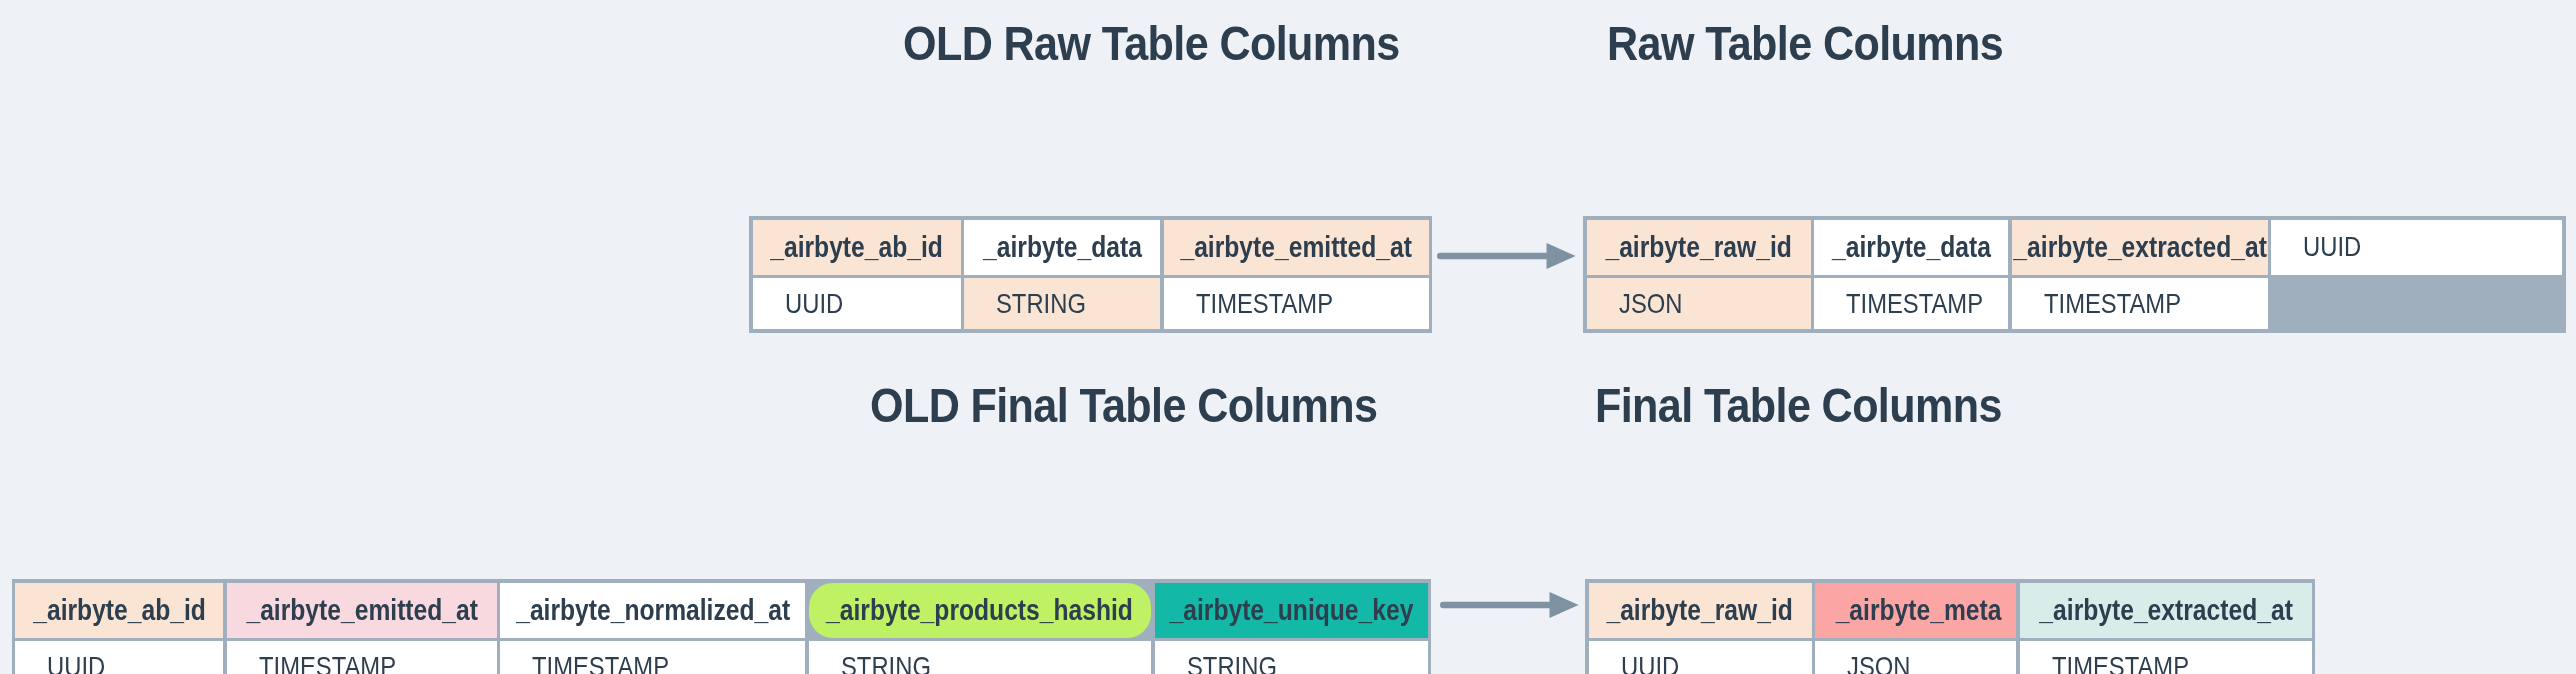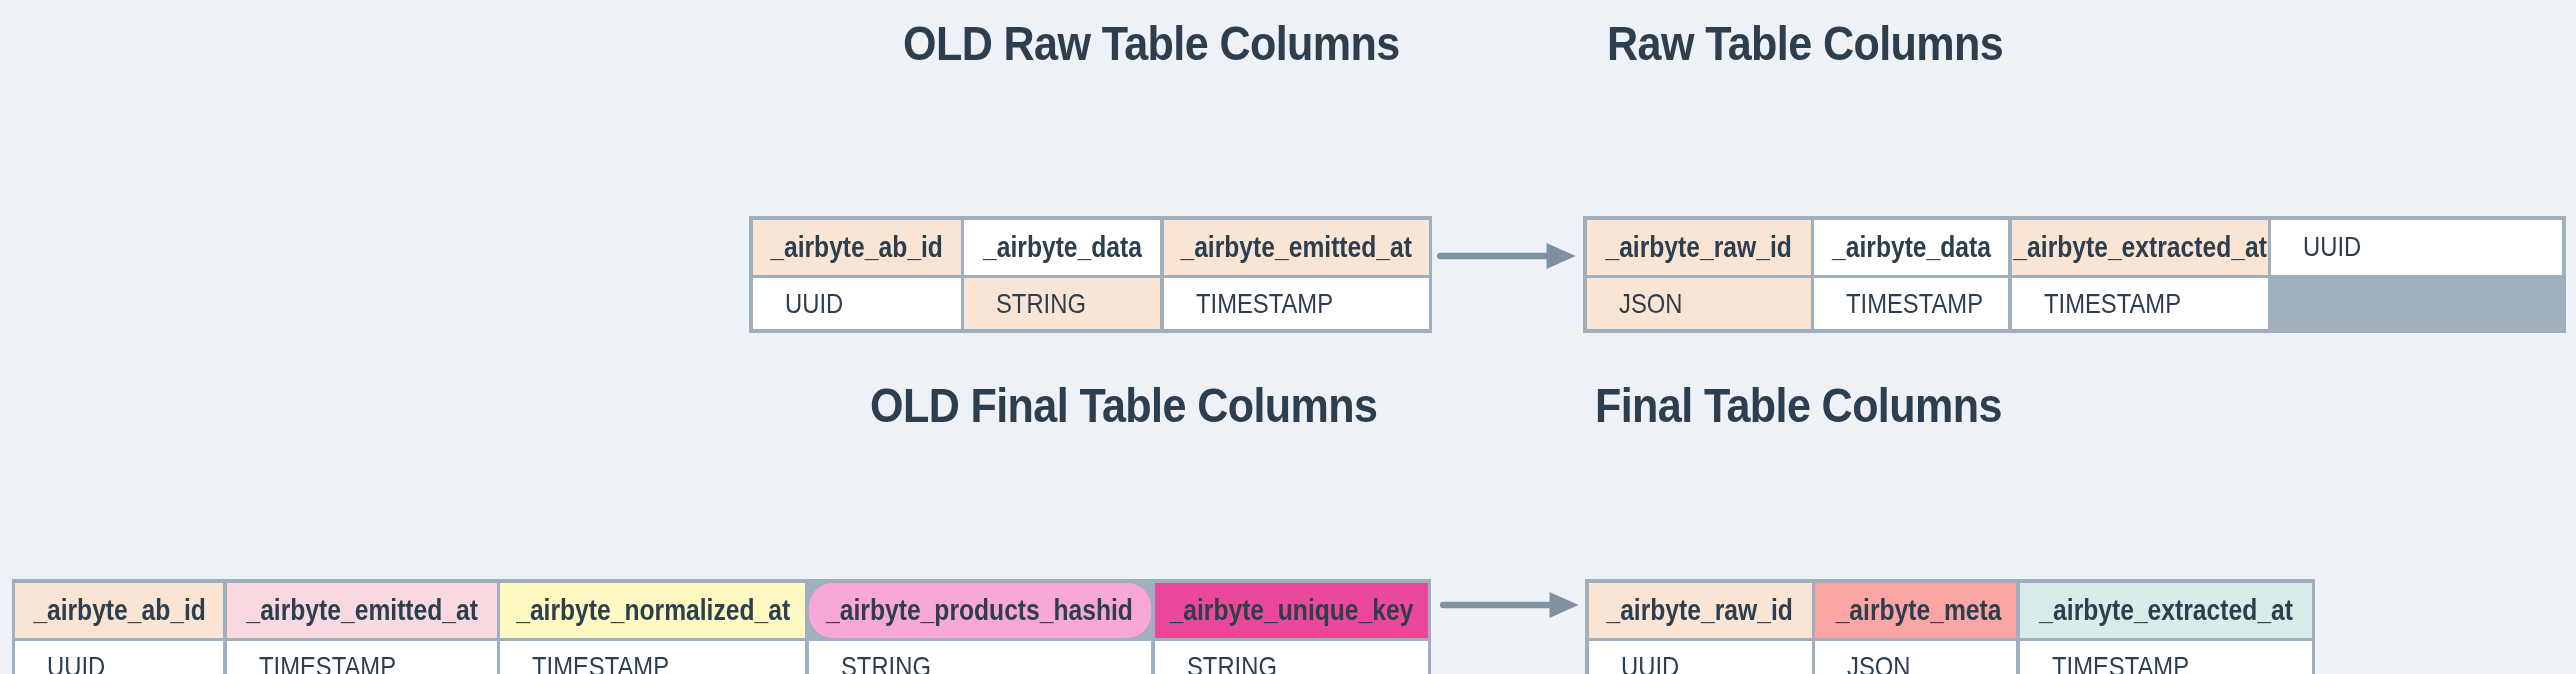--- a/index.html
+++ b/index.html
@@ -119,27 +119,27 @@
       </div>
   </div>
 
   <div class="tbl" style="left:11.6px;top:547px;grid-template-columns:208px 270px 305px 342px 273px;">
     <div class="hcell" style="background: rgb(250, 228, 212);">
         <span class="ctext">_airbyte_ab_id</span>
       </div>
     <div class="hcell" style="background: rgb(247, 217, 223);">
         <span class="ctext">_airbyte_emitted_at</span>
       </div>
-    <div class="hcell" style="background: #fef9c3;">
+    <div class="hcell" style="background: #ffffff;">
         <span class="ctext">_airbyte_normalized_at</span>
       </div>
-    <div class="hcell" style="background: #f9a8d4; border-radius: 24px;">
+    <div class="hcell" style="background: #bef264; border-radius: 24px;">
         <span class="ctext">_airbyte_products_hashid</span>
       </div>
-    <div class="hcell" style="background: #ec4899;">
+    <div class="hcell" style="background: #14b8a6;">
         <span class="ctext">_airbyte_unique_key</span>
       </div>
     <div class="vcell" style="background: rgb(255, 255, 255);">
         <span class="ctext">UUID</span>
       </div>
     <div class="vcell" style="background: rgb(255, 255, 255);">
         <span class="ctext">TIMESTAMP</span>
       </div>
     <div class="vcell" style="background: rgb(255, 255, 255);">
         <span class="ctext">TIMESTAMP</span>

